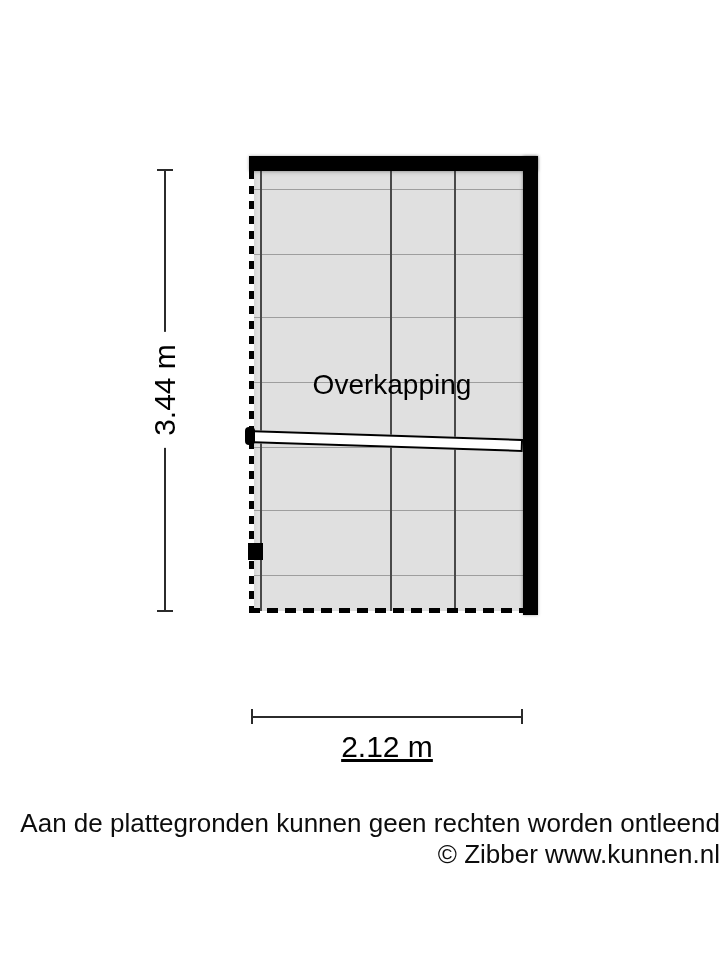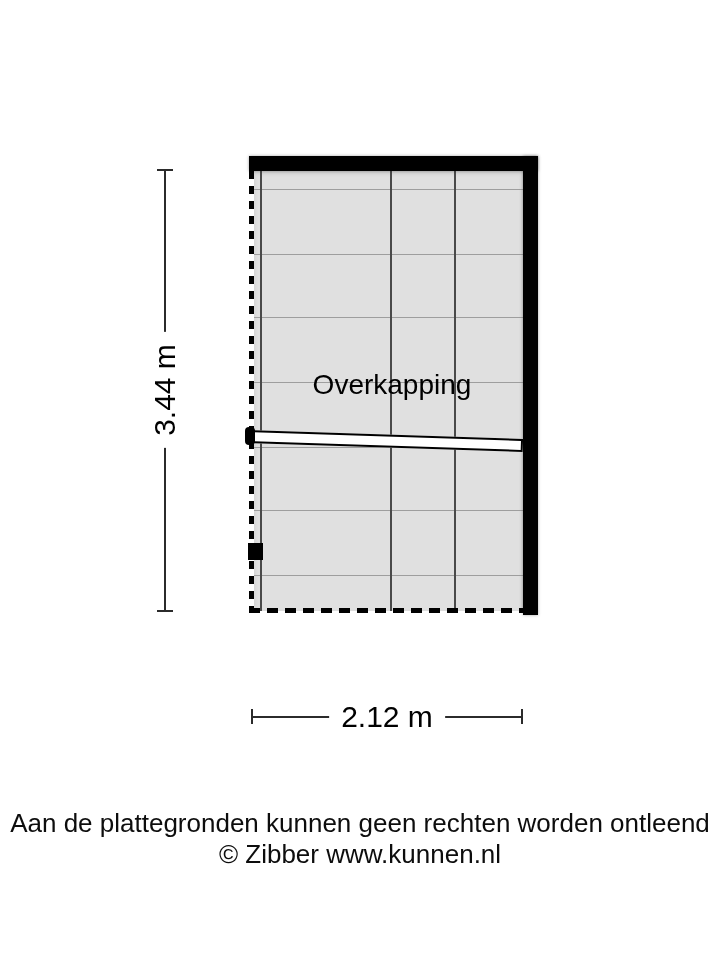--- a/index.html
+++ b/index.html
@@ -38,24 +38,24 @@
   
   .dimline{position:absolute;background:var(--dimension-line);}
   .vdim-line{left:164px;top:143px;width:2px;height:442px;}
   .vdim-tick{left:157px;width:16px;height:2px;}
   .vdim-tick.top{top:142px;} .vdim-tick.bottom{top:583px;}
   .hdim-line{left:252px;top:689px;width:271px;height:2px;}
   .hdim-tick{top:682px;width:2px;height:15px;}
   .hdim-tick.left{left:251px;} .hdim-tick.right{left:521px;}
   .dim-label{position:absolute;font-size:30px;color:#000;background:var(--page-bg);white-space:nowrap;}
   .vdim-label{left:165px;top:363px;transform:translate(-50%,-50%) rotate(-90deg);padding:0 12px;}
-  .hdim-label{left:387px;top:690px;transform:translate(-50%,-50%);padding:0 12px;}
+  .hdim-label{left:387px;top:720px;transform:translate(-50%,-50%);padding:0 12px;text-decoration:underline;}
 
   
-  .footer{position:absolute;left:0;top:781px;width:720px;text-align:center;
+  .footer{position:absolute;left:0;top:781px;width:720px;text-align:right;
     font-size:26px;line-height:31px;color:var(--text);white-space:nowrap;}
 </style>
 </head>
 <body>
 
 <div class="canvas">
 
   <div class="floor">
     <div class="grid-h" style="top:18px"></div>
     <div class="grid-h" style="top:83px"></div>

